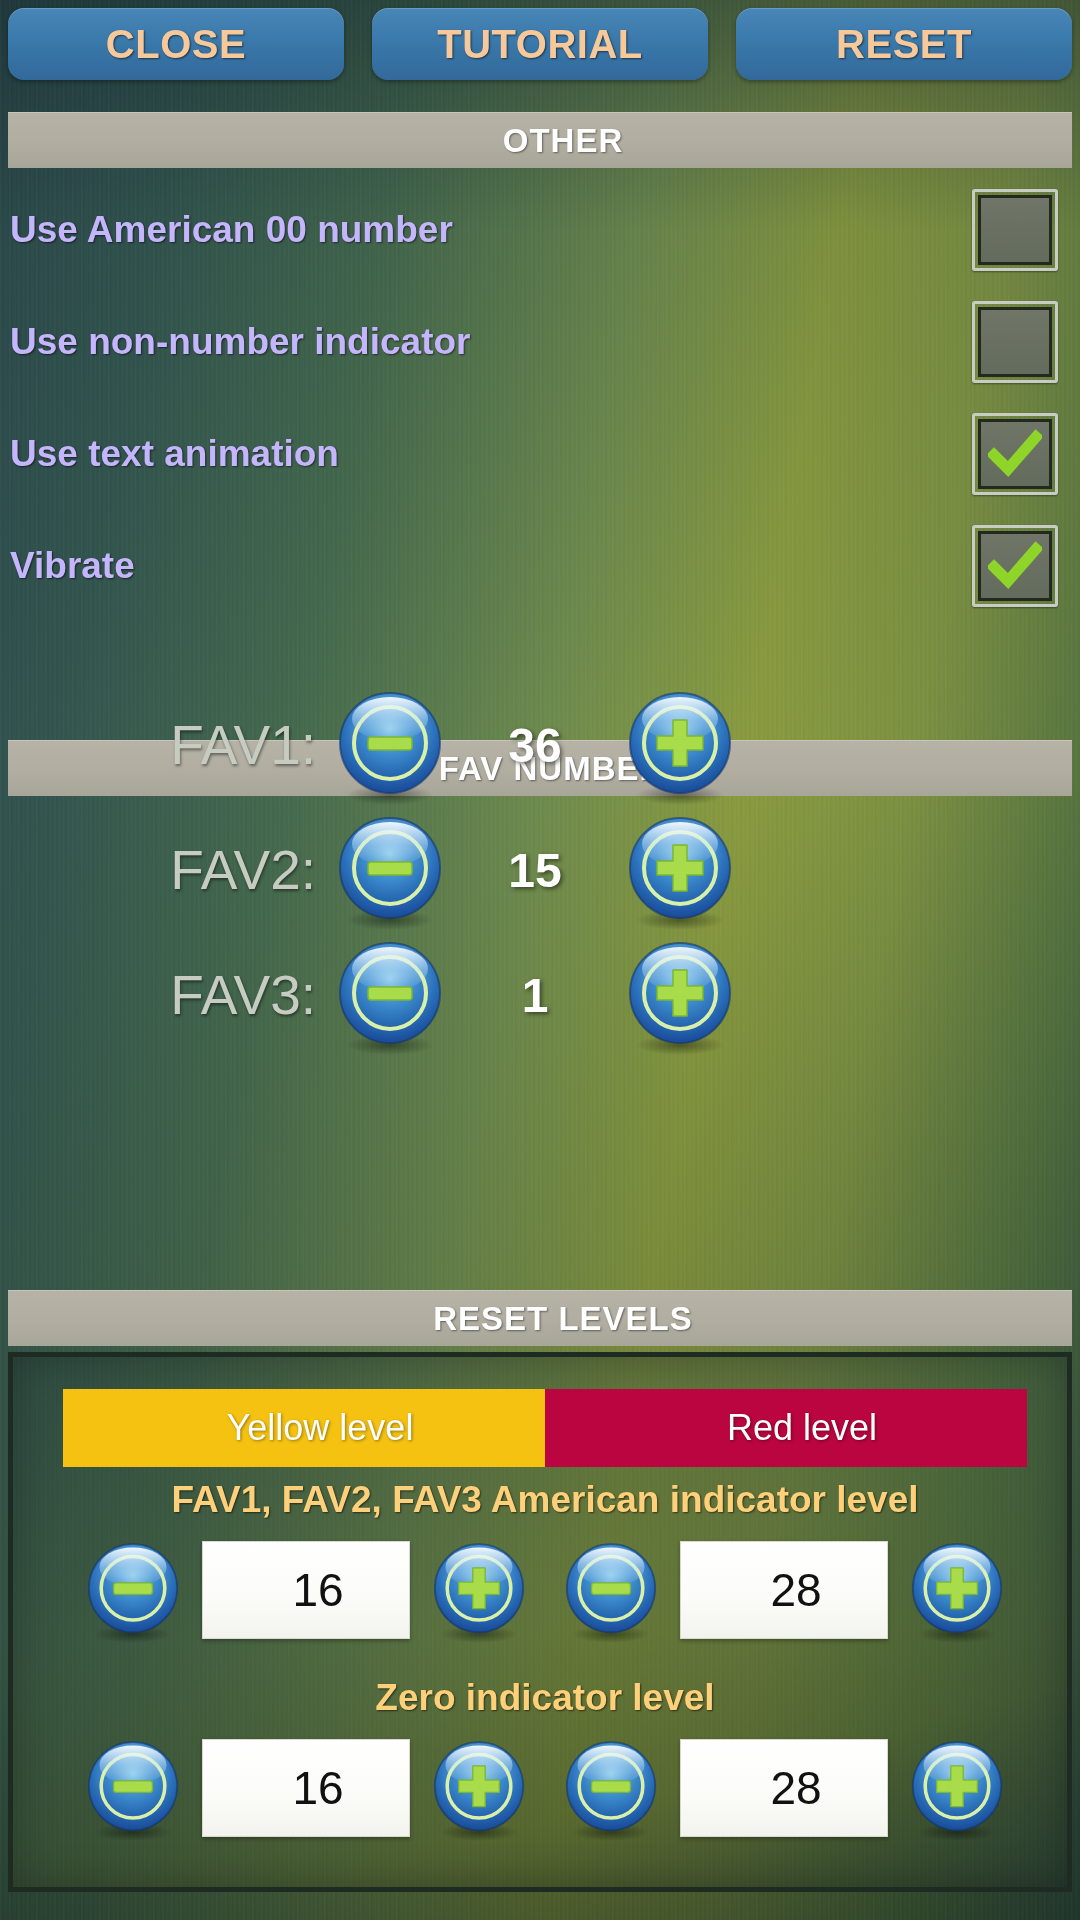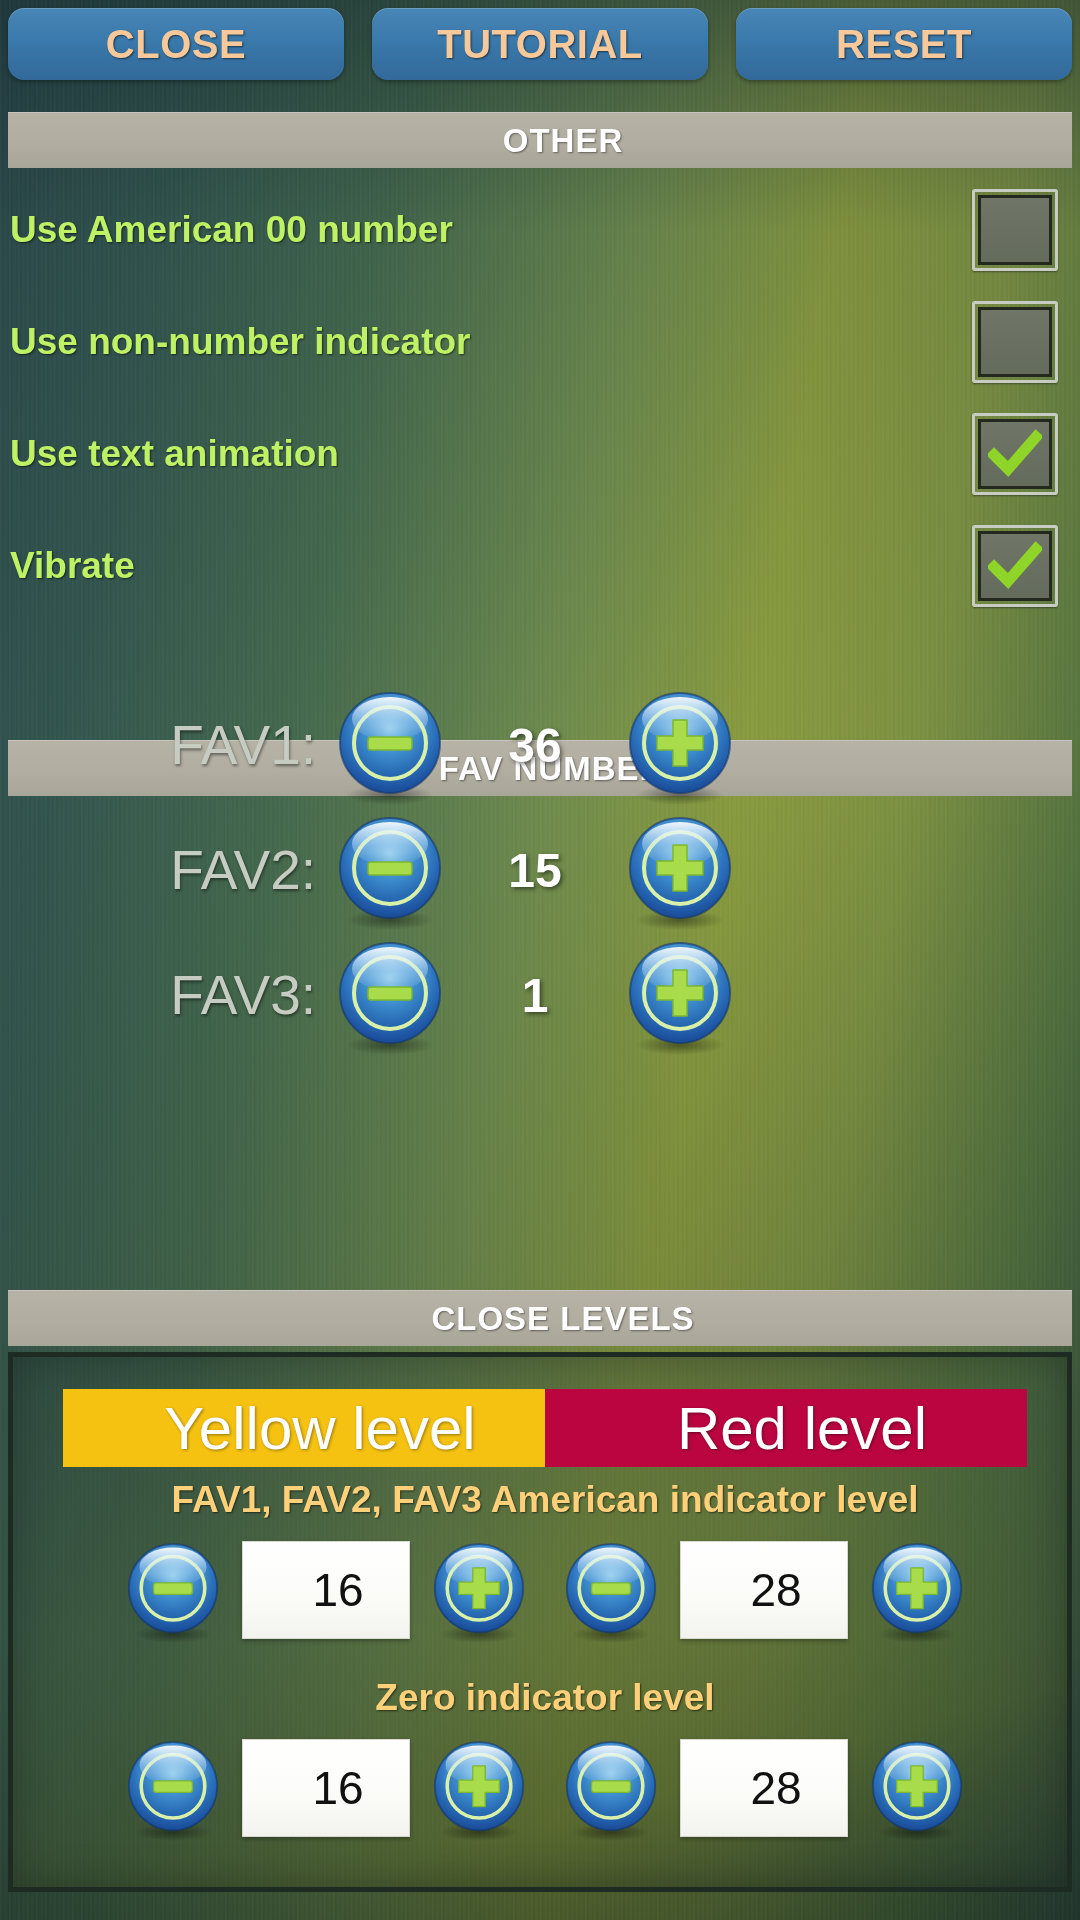--- a/index.html
+++ b/index.html
@@ -79,21 +79,21 @@
   #bar-fav{   top:740px; }
   #bar-alert{ top:1290px; }
 
   
   .optrow{
     position:absolute; left:0; width:1080px; height:112px;
     display:flex; align-items:center;
   }
   .optlabel{
     padding-left:10px; flex:1;
-    color:#bef264; font-size:37px; font-weight:bold;
+    color:#c4b5fd; font-size:37px; font-weight:bold;
     text-shadow:1px 1px 2px rgba(0,0,0,.55);
   }
   .cbox{
     width:86px; height:82px; margin-right:22px;
     border:3px solid #c8cdc4;
     border-radius:3px;
     background:transparent;
     padding:3px;
     cursor:pointer;
     box-shadow:0 1px 2px rgba(0,0,0,.4);
@@ -137,39 +137,39 @@
         rgba(95,110,45,0.26) 75%,
         rgba(45,65,50,0.40) 100%);
     box-shadow:inset 0 0 40px rgba(0,0,0,.25);
   }
   .leveltabs{
     position:absolute; left:50px; top:32px; width:964px; height:78px;
     display:flex;
   }
   .ltab{
     flex:1; display:flex; align-items:center; justify-content:center;
-    font-size:60px; color:#ffffff; cursor:pointer;
+    font-size:36px; color:#ffffff; cursor:pointer;
     text-shadow:1px 1px 3px rgba(0,0,0,.4);
     padding-left:32px;
   }
   .ltab.yellow{ background:#f5c211; }
   .ltab.red{ background:#ba0540; }
 
   .sublabel{
     position:absolute; left:0; width:1064px; text-align:center;
     color:#ffd07a; font-size:37px; font-weight:bold;
     text-shadow:1px 1px 2px rgba(0,0,0,.55);
   }
   .stepperrow{
     position:absolute; left:0; width:1064px;
     display:flex; align-items:center; justify-content:center;
     gap:0;
   }
   .numbox{
-    width:168px; height:98px;
+    width:208px; height:98px;
     background:linear-gradient(180deg,#ffffff 0%,#fbfbf8 60%,#f3f3ee 100%);
     border:1px solid #d8d8d0;
     box-shadow:0 2px 4px rgba(0,0,0,.30);
     display:flex; align-items:center; justify-content:center;
     color:#111111; font-size:46px;
     cursor:text;
     padding-left:24px;
   }
   .gap-s{ width:26px; flex:none; }
   .gap-m{ width:16px; flex:none; }
@@ -253,21 +253,21 @@
     <div class="favlabel">FAV3:</div>
     <svg class="orb big" viewBox="0 0 120 120">
         <use href="#orbMinus"></use>
       </svg>
     <div class="favval">1</div>
     <svg class="orb big" viewBox="0 0 120 120">
         <use href="#orbPlus"></use>
       </svg>
   </div>
 
-  <div class="secbar" id="bar-alert">CLOSE LEVELS</div>
+  <div class="secbar" id="bar-alert">RESET LEVELS</div>
 
   <div id="alertpanel">
 
     <div class="leveltabs">
       <div class="ltab yellow">Yellow level</div>
       <div class="ltab red">Red level</div>
     </div>
 
     <div class="sublabel" style="top:122px">FAV1, FAV2, FAV3 American indicator level</div>
 

